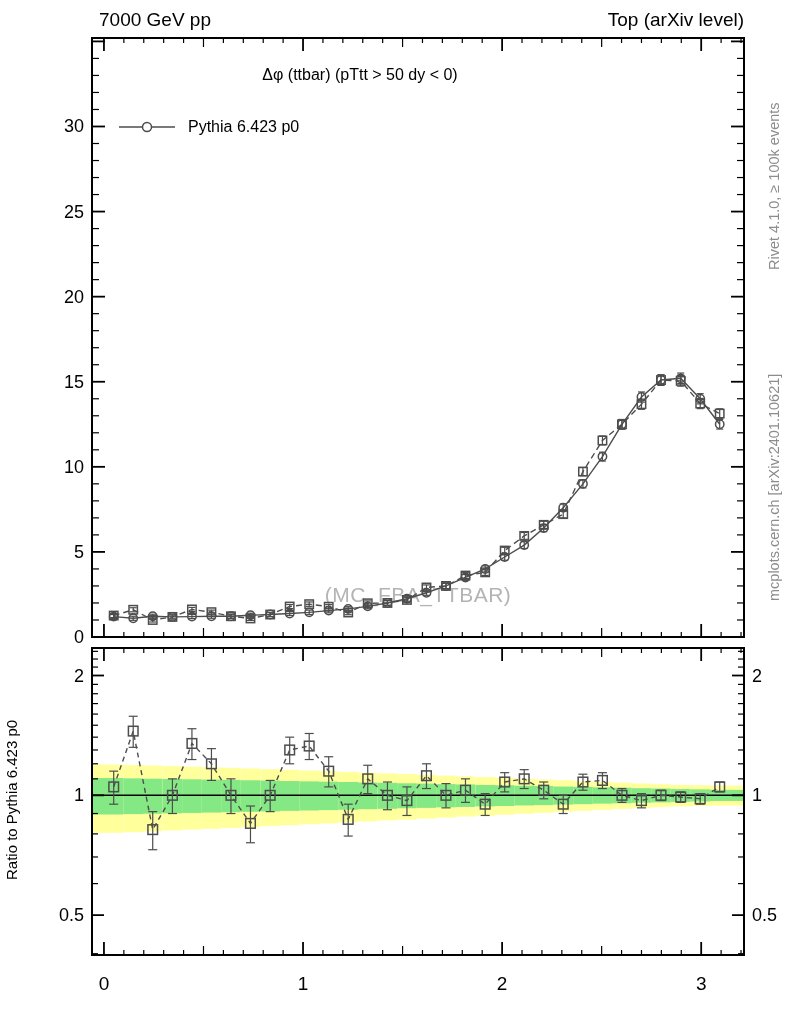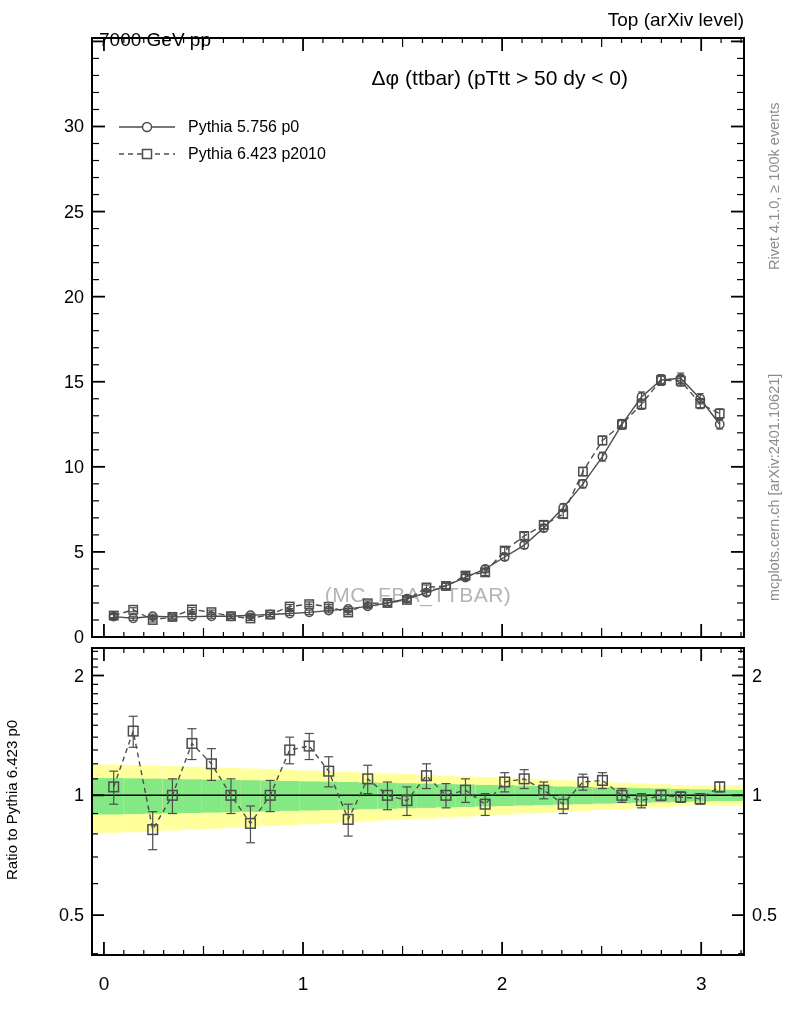--- a/index.html
+++ b/index.html
@@ -1,22 +1,22 @@
 <!DOCTYPE html>
 <html><head>
 <meta charset="utf-8">
 <style>
   html,body { margin:0; padding:0; background:#ffffff; }
   body {
     width:786px; height:1024px; position:relative; overflow:hidden;
     font-family:"Liberation Sans", sans-serif; color:#000;
   }
-  .hdr-left  { position:absolute; top:9px;  left:99px;  font-size:19px; white-space:nowrap;margin-top:20px; }
+  .hdr-left  { position:absolute; top:9px;  left:99px;  font-size:19px; white-space:nowrap; }
   .hdr-right { position:absolute; top:9px;  right:42px; font-size:19px; white-space:nowrap; }
-  .plot-title{ position:absolute; top:66px; left:92px;  width:536px; text-align:right; font-size:21px; }
+  .plot-title{ position:absolute; top:66px; left:92px;  width:536px; text-align:center; font-size:16px; }
   .legend    { position:absolute; top:113px; left:118px; }
   .legend-row{ display:flex; align-items:center; height:27px; font-size:16px; }
   .legend-sample { margin-right:12px; }
   .watermark { position:absolute; top:583px; left:92px; width:652px; text-align:center;
                font-size:21px; color:#b4b4b4; letter-spacing:0.5px; }
   .vnote { position:absolute; right:1px; width:19px; writing-mode:vertical-rl;
            transform:rotate(180deg); font-size:14.5px; color:#8c8c8c;
            text-align:center; white-space:nowrap; }
   .vnote-top { top:36px;  height:300px; }
   .vnote-bot { top:334px; height:306px; }
@@ -770,27 +770,20 @@
 <div class="hdr-right">Top (arXiv level)</div>
 
 <div class="plot-title">Δφ (ttbar) (pTtt &gt; 50 dy &lt; 0)</div>
 
 <div class="legend">
   <div class="legend-row">
     <svg class="legend-sample" width="58" height="16">
       <line x1="1" y1="8" x2="57" y2="8" stroke="#4d4d4d" stroke-width="1.4"></line>
       <circle cx="29" cy="8" r="4.5" fill="#ffffff" stroke="#4d4d4d" stroke-width="1.5"></circle>
     </svg>
-    <span>Pythia 5.756 p0</span>
-  </div>
-  <div class="legend-row">
-    <svg class="legend-sample" width="58" height="16">
-      <line x1="1" y1="8" x2="57" y2="8" stroke="#4d4d4d" stroke-width="1.4" stroke-dasharray="5 4"></line>
-      <rect x="24.5" y="3.5" width="9" height="9" fill="#ffffff" stroke="#4d4d4d" stroke-width="1.5"></rect>
-    </svg>
-    <span>Pythia 6.423 p2010</span>
+    <span>Pythia 6.423 p0</span>
   </div>
 </div>
 
 <div class="vnote vnote-top">Rivet 4.1.0, ≥ 100k events</div>
 <div class="vnote vnote-bot">mcplots.cern.ch [arXiv:2401.10621]</div>
 
 <div class="ratio-ylabel">Ratio to Pythia 6.423 p0</div>
 
 </body></html>

